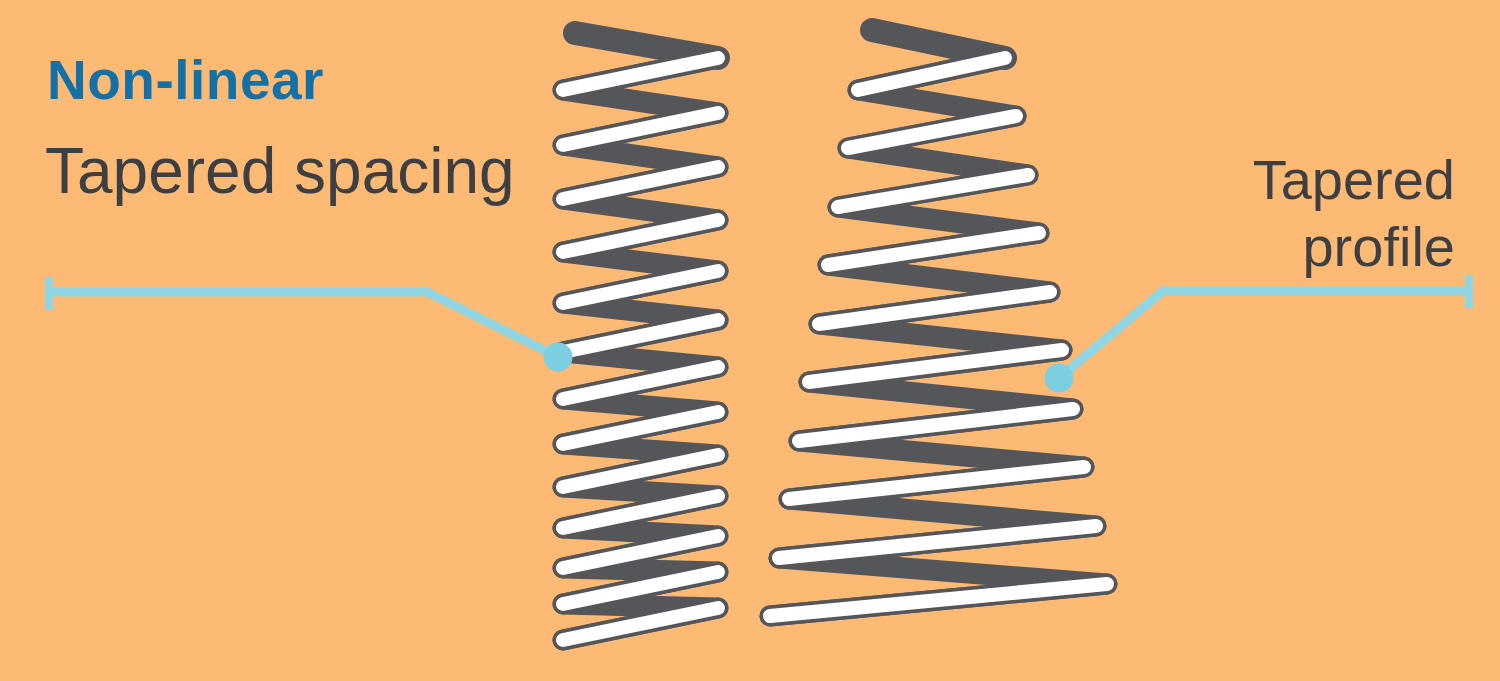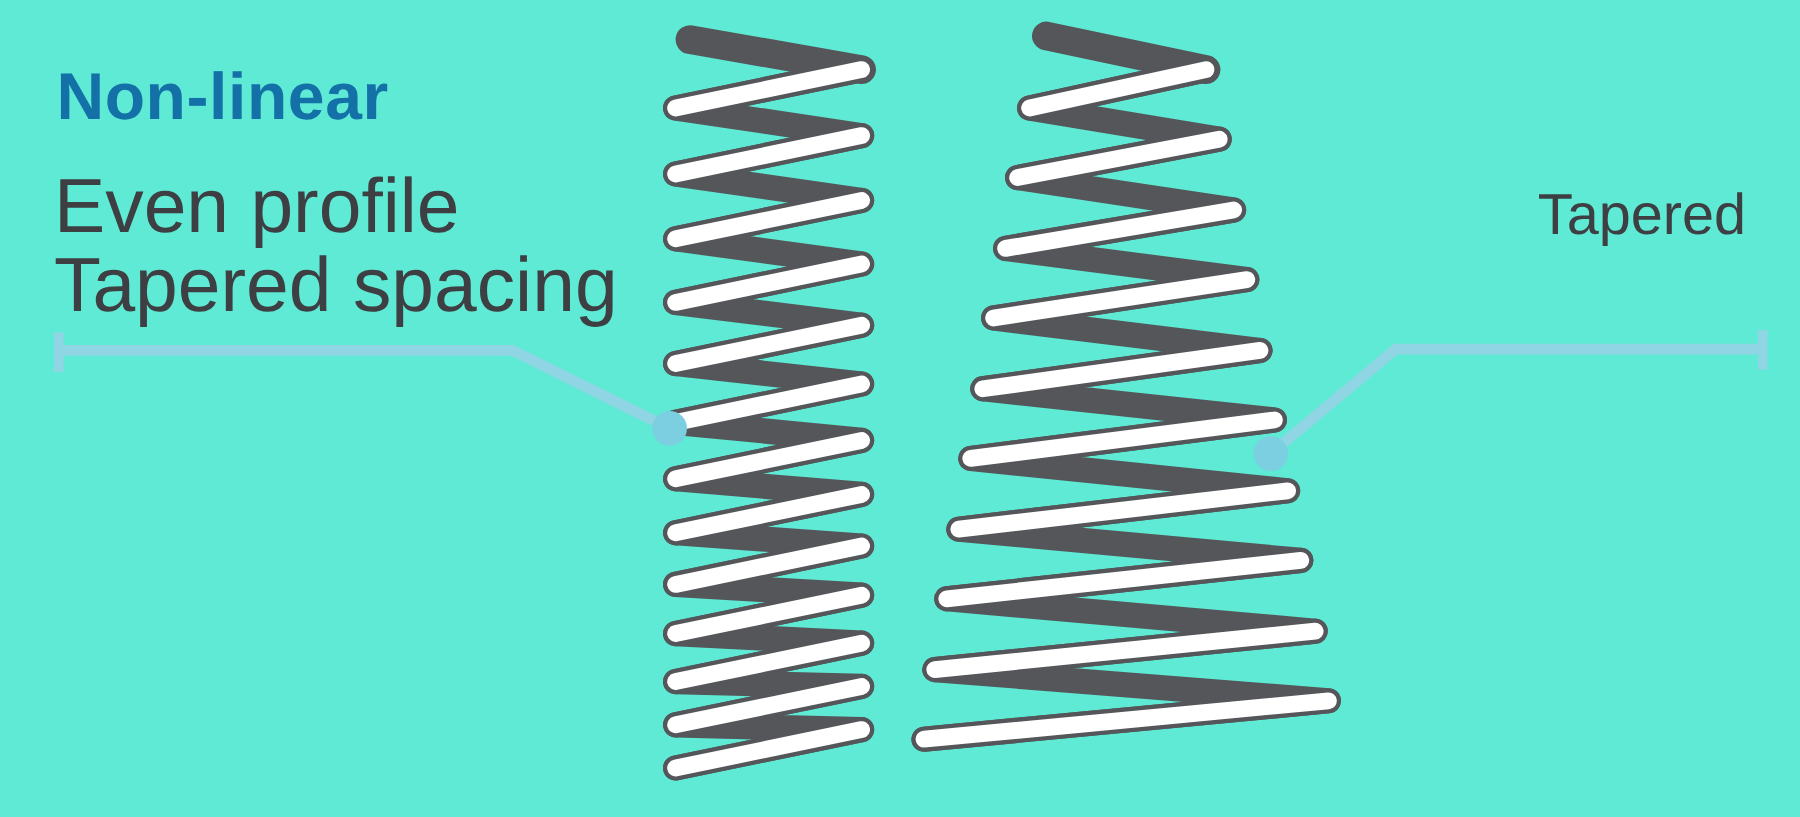--- a/index.html
+++ b/index.html
@@ -40,32 +40,32 @@
     font-size: 64px;
     font-weight: 400;
     line-height: 66px;
     letter-spacing: 0px;
     white-space: nowrap;
   }
   .label-right {
     position: absolute;
     right: 45px;
     top: 146px;
-    font-size: 48px;
+    font-size: 56px;
     font-weight: 400;
     line-height: 67px;
     text-align: right;
     white-space: nowrap;
   }
   .label-line { display: block; }
 </style>
 </head>
 <body>
 
-<div class="canvas" style="background: #5eead4;">
+<div class="canvas" style="background: #fdba74;">
 
   <svg class="diagram-svg" viewBox="0 0 1500 681" xmlns="http://www.w3.org/2000/svg">
       <g>
         <polyline points="575,33 718,58 563,90 718,113 563,145 718,167 563,199 718,220 563,252 718,271 563,303 718,320 563,352 718,367 563,399 718,412 563,444 718,455 563,487 718,496 563,528 718,536 563,568 718,572 563,604 718,608 563,640" fill="none" stroke="#55565a" stroke-width="21" stroke-linejoin="round" stroke-linecap="round"></polyline>
         <line x1="575" y1="33" x2="718" y2="58" stroke="#55565a" stroke-width="24" stroke-linecap="round"></line>
         <line x1="718" y1="58" x2="563" y2="90" stroke="#55565a" stroke-width="21" stroke-linecap="round"></line>
         <line x1="718" y1="58" x2="563" y2="90" stroke="#ffffff" stroke-width="14" stroke-linecap="round"></line>
         <line x1="718" y1="113" x2="563" y2="145" stroke="#55565a" stroke-width="21" stroke-linecap="round"></line>
         <line x1="718" y1="113" x2="563" y2="145" stroke="#ffffff" stroke-width="14" stroke-linecap="round"></line>
         <line x1="718" y1="167" x2="563" y2="199" stroke="#55565a" stroke-width="21" stroke-linecap="round"></line>
@@ -123,21 +123,21 @@
       <g>
         <polyline points="1469,291 1163,291 1059,378" fill="none" stroke="#90d5e3" stroke-width="9" stroke-linejoin="miter" stroke-linecap="butt"></polyline>
         <line x1="1469" y1="275" x2="1469" y2="308" stroke="#90d5e3" stroke-width="8" stroke-linecap="butt"></line>
         <circle cx="1059" cy="378" r="14.5" fill="#7bcfe1"></circle>
       </g>
     </svg>
 
   <div class="heading" style="color: rgb(20, 113, 168);">Non-linear</div>
 
   <div class="label-left" style="color: rgb(62, 63, 67);">
-    <span class="label-line">Even profile</span>
     <span class="label-line">Tapered spacing</span>
   </div>
 
   <div class="label-right" style="color: rgb(62, 63, 67);">
     <span class="label-line">Tapered</span>
+    <span class="label-line">profile</span>
   </div>
 
 </div>
 
 </body></html>

